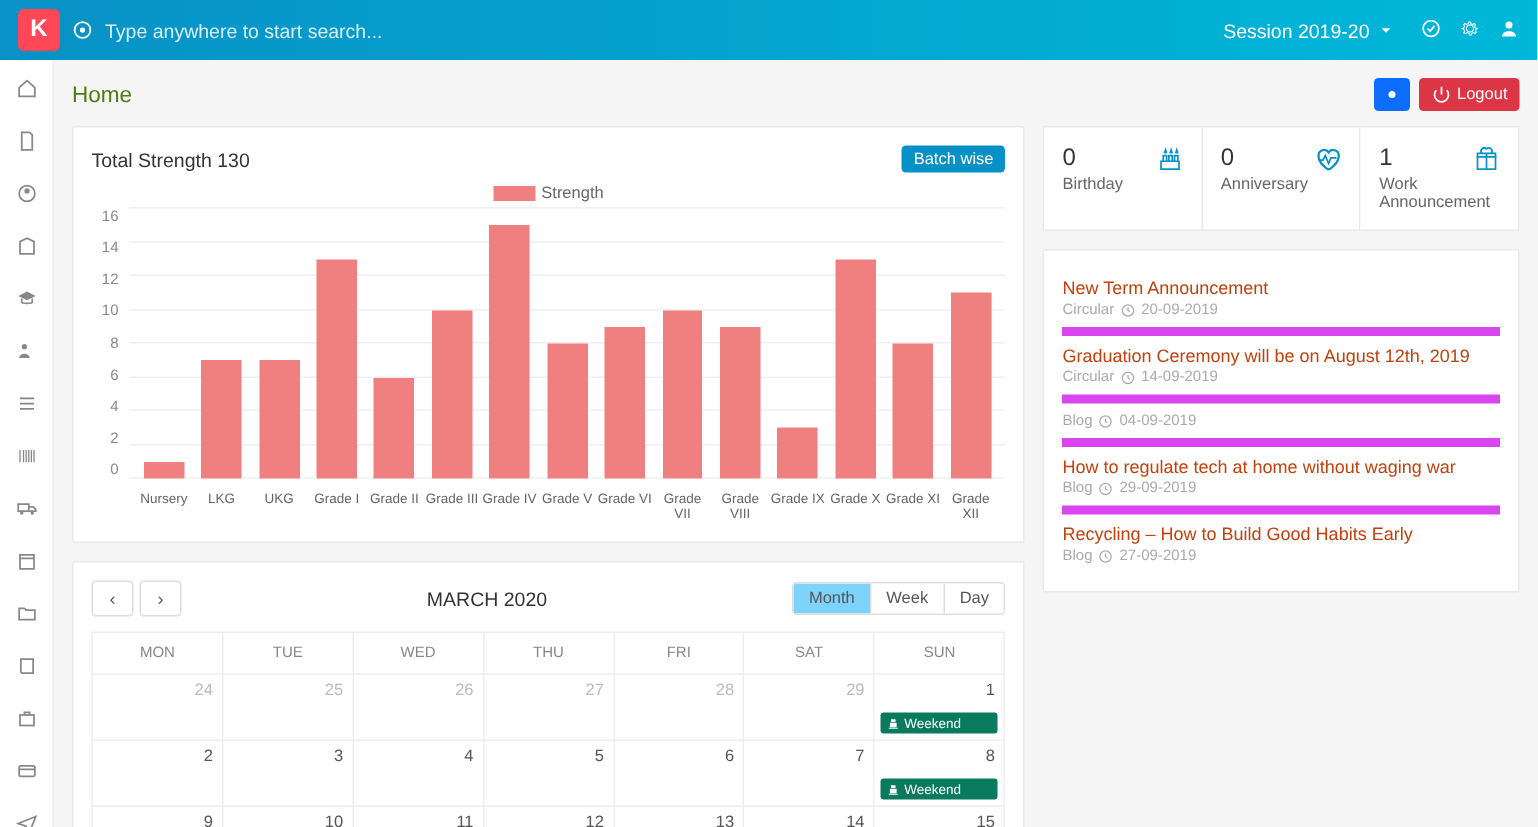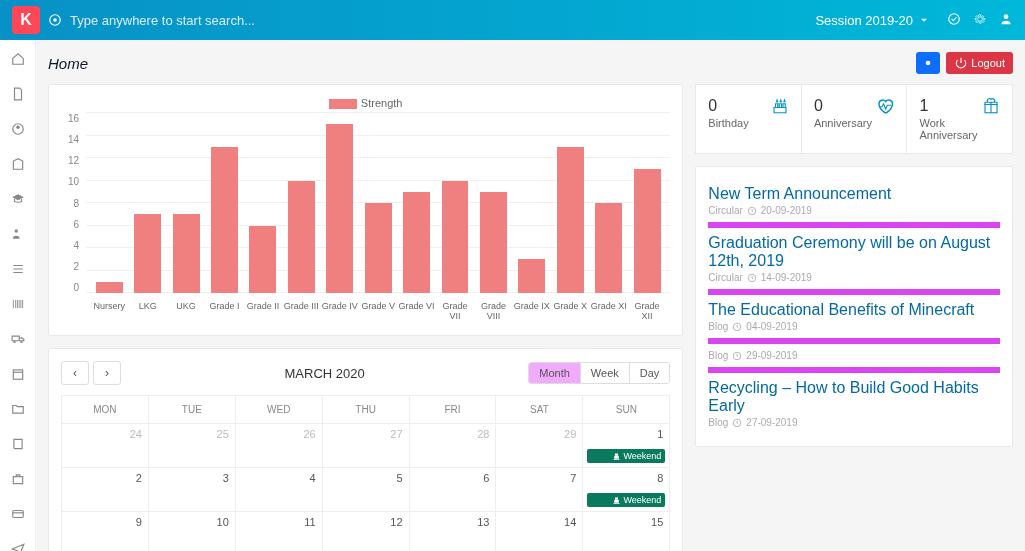--- a/index.html
+++ b/index.html
@@ -9,21 +9,21 @@
 .search-icon-wrap { margin-right: 8px; display:flex; align-items:center; }
 .search-area { flex: 1; font-size: 13px; opacity: 0.85; }
 .session { margin-right: 16px; font-size: 13px; cursor: pointer; display: flex; align-items: center; gap: 4px; }
 .top-icons { display: flex; gap: 12px; align-items: center; }
 .top-icons span { cursor: pointer; }
 .layout { display: flex; }
 .sidebar { width: 36px; background: #fff; border-right: 1px solid #eee; min-height: calc(100vh - 40px); display: flex; flex-direction: column; align-items: center; padding-top: 12px; gap: 18px; color: #888; }
 .sidebar span { cursor: pointer; font-size: 14px; }
 .main { flex: 1; padding: 12px; }
 .crumb-row { display: flex; justify-content: space-between; align-items: center; margin-bottom: 10px; }
-.crumb { color: #0f172a; font-size: 15px; font-style: italic; }
+.crumb { color: #4d7c0f; font-size: 15px; }
 .crumb-actions { display: flex; gap: 6px; justify-content: flex-end; }
 .btn-blue-small { background: #0d6efd; color: #fff; border: none; border-radius: 3px; width: 24px; height: 22px; font-size: 12px; cursor: pointer; display:flex; align-items:center; justify-content:center; }
 .btn-logout { background: #dc3545; color: #fff; border: none; border-radius: 3px; padding: 3px 8px; font-size: 11px; cursor: pointer; display:flex; align-items:center; gap:3px; }
 .content-grid { display: flex; gap: 12px; }
 .left-col { flex: 2; display: flex; flex-direction: column; gap: 12px; }
 .right-col { flex: 1; display: flex; flex-direction: column; gap: 12px; }
 .card { background: #fff; border: 1px solid #e9e9e9; border-radius: 2px; padding: 12px; }
 .chart-head { display: flex; justify-content: space-between; align-items: center; margin-bottom: 8px; }
 .batch-btn { background: #0891c6; color: #fff; border: none; border-radius: 3px; padding: 3px 8px; font-size: 11px; cursor: pointer; }
 .chart-legend { text-align: center; font-size: 11px; color: #666; margin-bottom: 4px; }
@@ -37,40 +37,40 @@
 .bar { width: 70%; max-width: 34px; background: #f08080; }
 .x-labels { position: absolute; left: 0; right: 0; bottom: 0; height: 26px; display: flex; justify-content: flex-end; font-size: 9px; color: #666; padding: 0 4px; }
 .x-labels span { flex: 1; text-align: center; padding-top: 4px; }
 .cal-nav { display: flex; align-items: center; justify-content: space-between; margin-bottom: 10px; }
 .cal-arrows { display: flex; gap: 4px; }
 .arrow-btn { border: 1px solid #ddd; background: #fff; width: 28px; height: 24px; border-radius: 3px; cursor: pointer; font-size: 12px; color: #555; }
 .cal-title { font-size: 13px; color: #333; }
 .cal-view-btns { display: flex; border: 1px solid #ddd; border-radius: 3px; overflow: hidden; }
 .cal-view-btns button { border: none; background: #fff; padding: 4px 10px; font-size: 11px; cursor: pointer; color: #555; border-left: 1px solid #ddd; }
 .cal-view-btns button:first-child { border-left: none; }
-.cal-view-btns button.active { background: #f0abfc; }
+.cal-view-btns button.active { background: #7dd3fc; }
 .cal-table { width: 100%; border-collapse: collapse; table-layout: fixed; }
 .cal-table th { padding: 8px 4px; font-size: 10px; font-weight: normal; color: #888; border: 1px solid #eee; text-align: center; }
 .cal-table td { border: 1px solid #eee; height: 44px; vertical-align: top; position: relative; padding: 4px; }
 .day-num { position: absolute; top: 4px; right: 6px; font-size: 11px; color: #555; }
 .day-num.other { color: #bbb; }
-.event-tag { position: absolute; bottom: 4px; left: 4px; right: 4px; background: #0a7a5e; color: #fff; font-size: 9px; padding: 2px 4px; border-radius: 2px; text-align: right; }
+.event-tag { position: absolute; bottom: 4px; left: 4px; right: 4px; background: #0a7a5e; color: #fff; font-size: 9px; padding: 2px 4px; border-radius: 2px; text-align: left; }
 .stat-row { display: flex; gap: 0; }
 .stat-card { flex: 1; background: #fff; border: 1px solid #e9e9e9; padding: 12px; position: relative; }
 .stat-card + .stat-card { border-left: none; }
 .stat-val { font-size: 16px; color: #333; }
 .stat-label { font-size: 11px; color: #666; margin-top: 2px; }
 .stat-icon { position: absolute; top: 12px; right: 12px; color: #0891c6; font-size: 16px; }
 .todo-title { font-size: 13px; margin-bottom: 8px; }
 .todo-input { width: 100%; border: 1px solid #ddd; padding: 6px 8px; font-size: 12px; border-radius: 2px; }
 .articles-head { display: flex; justify-content: space-between; align-items: center; margin-bottom: 10px; }
 .view-more { font-size: 10px; color: #888; cursor: pointer; }
 .article { border-top: 6px solid #d946ef; padding: 6px 0; }
 .article:first-of-type { border-top: none; }
-.article-title { font-size: 16px; color: #0369a1; margin-bottom: 2px; }
+.article-title { font-size: 12px; color: #c2410c; margin-bottom: 2px; }
 .article-meta { font-size: 10px; color: #aaa; display: flex; align-items: center; gap: 4px; }
 svg.ico { width: 14px; height: 14px; fill: currentColor; }
 svg.ico-lg { width: 18px; height: 18px; fill: currentColor; }
 </style>
 </head>
 <body>
 
 <div class="topbar">
   <div class="logo">
       <span>K</span>
@@ -175,20 +175,24 @@
               <path d="M12 3v9M6 7a8 8 0 1012 0" fill="none" stroke="#fff" stroke-width="2"></path>
             </svg>
           <span>Logout</span>
         </button>
       </div>
     </div>
 
     <div class="content-grid">
       <div class="left-col">
         <div class="card">
+          <div class="chart-head">
+            <div style="font-size:13px;">Total Strength 130</div>
+            <button class="batch-btn">Batch wise</button>
+          </div>
           <div class="chart-legend">
             <span class="legend-swatch"></span><span>Strength</span>
           </div>
           <div class="chart-area">
             <div class="y-axis" id="y-axis">
                 <div>16</div>
                 <div>14</div>
                 <div>12</div>
                 <div>10</div>
                 <div>8</div>
@@ -395,21 +399,21 @@
           <div class="stat-card">
             <div class="stat-val">0</div>
             <div class="stat-label">Anniversary</div>
             <div class="stat-icon"><svg class="ico-lg" viewBox="0 0 24 24">
                   <path d="M12 21s-8-5-8-12a5 5 0 019-3 5 5 0 019 3c0 7-8 12-8 12z" fill="none" stroke="#0891c6" stroke-width="2"></path>
                   <path d="M4 13h4l2-4 3 7 2-5h5" fill="none" stroke="#0891c6" stroke-width="1.5"></path>
                 </svg></div>
           </div>
           <div class="stat-card">
             <div class="stat-val">1</div>
-            <div class="stat-label">Work Anniversary</div>
+            <div class="stat-label">Work Announcement</div>
             <div class="stat-icon"><svg class="ico-lg" viewBox="0 0 24 24">
                   <rect x="4" y="10" width="16" height="11" fill="none" stroke="#0891c6" stroke-width="1.5"></rect>
                   <path d="M4 10h16v-3H4zM12 7v14M8 7a2 2 0 114-4 2 2 0 114 4" fill="none" stroke="#0891c6" stroke-width="1.5"></path>
                 </svg></div>
           </div>
         </div>
 
 
         <div class="card">
           <div id="articles-list">
@@ -429,31 +433,31 @@
                 <div class="article-meta">
                   <span>Circular</span> 
                   <svg class="ico" style="width:10px;height:10px" viewBox="0 0 24 24">
                     <circle cx="12" cy="12" r="9" fill="none" stroke="currentColor" stroke-width="2"></circle>
                     <path d="M12 7v5l3 2" fill="none" stroke="currentColor" stroke-width="2"></path>
                   </svg> 
                   <span>14-09-2019</span>
                 </div>
               </div>
               <div class="article">
-                <div class="article-title">The Educational Benefits of Minecraft</div>
                 <div class="article-meta">
                   <span>Blog</span> 
                   <svg class="ico" style="width:10px;height:10px" viewBox="0 0 24 24">
                     <circle cx="12" cy="12" r="9" fill="none" stroke="currentColor" stroke-width="2"></circle>
                     <path d="M12 7v5l3 2" fill="none" stroke="currentColor" stroke-width="2"></path>
                   </svg> 
                   <span>04-09-2019</span>
                 </div>
               </div>
               <div class="article">
+                <div class="article-title">How to regulate tech at home without waging war</div>
                 <div class="article-meta">
                   <span>Blog</span> 
                   <svg class="ico" style="width:10px;height:10px" viewBox="0 0 24 24">
                     <circle cx="12" cy="12" r="9" fill="none" stroke="currentColor" stroke-width="2"></circle>
                     <path d="M12 7v5l3 2" fill="none" stroke="currentColor" stroke-width="2"></path>
                   </svg> 
                   <span>29-09-2019</span>
                 </div>
               </div>
               <div class="article">

